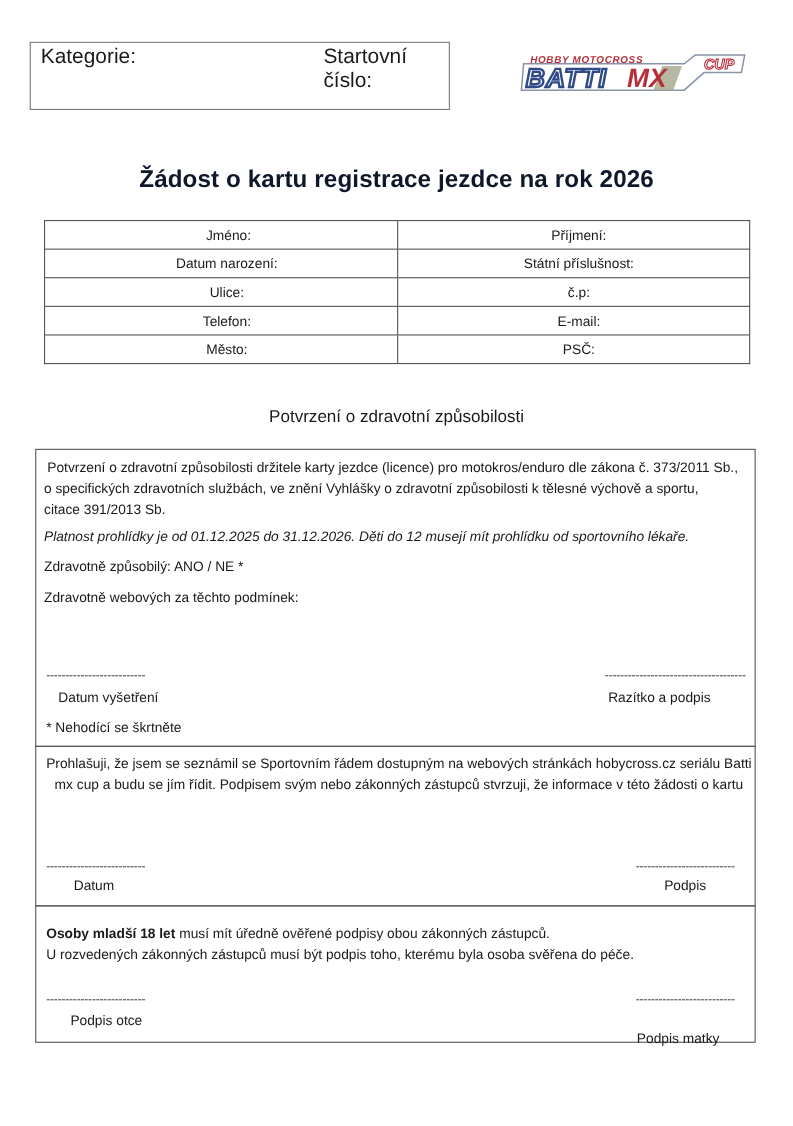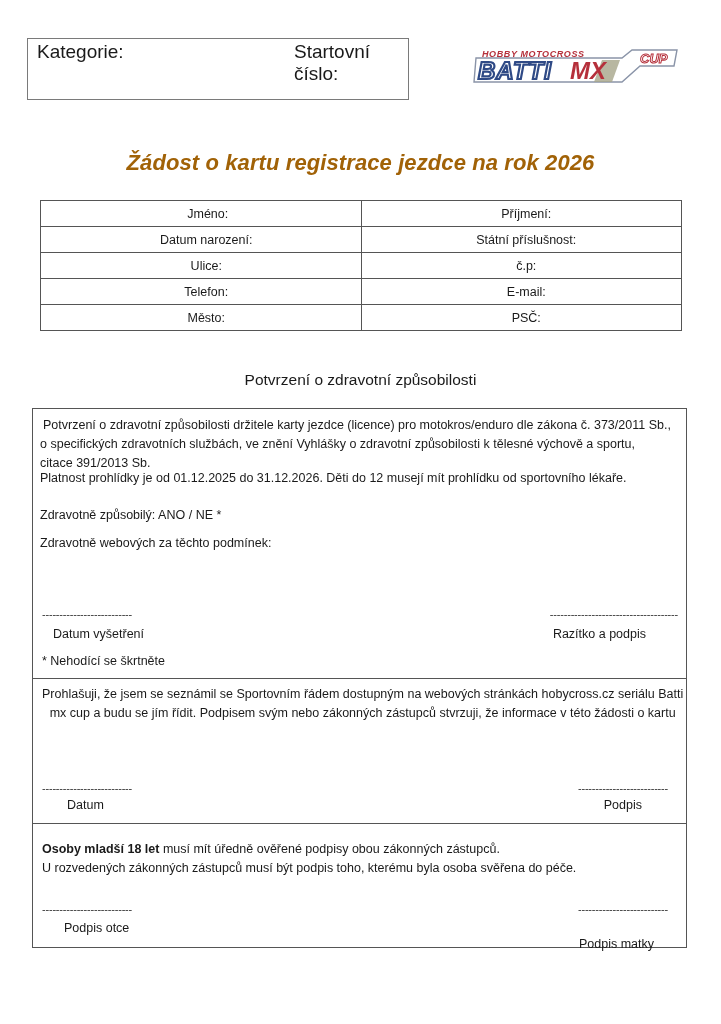--- a/index.html
+++ b/index.html
@@ -3,21 +3,21 @@
 <meta charset="utf-8">
 <style>
   html, body { margin:0; padding:0; background:#ffffff; }
   body { width:721px; height:1024px; position:relative; overflow:hidden;
          font-family:"Liberation Sans", sans-serif; color:#1a1a1a; }
   .abs { position:absolute; }
   .top-box { left:27px; top:38px; width:382px; height:62px; border:1px solid #7a7a7a; box-sizing:border-box; }
   .top-box .lbl { position:absolute; top:2px; font-size:19px; }
   .logo { left:472px; top:40px; width:210px; height:50px; }
   .title { left:0; width:721px; top:150px; text-align:center; font-size:22px; font-weight:bold;
-           color:#a16207; letter-spacing:0.1px;font-style:italic; }
+           color:#0f172a; letter-spacing:0.1px; }
   table.reg { position:absolute; left:40px; top:200px; width:642px; border-collapse:collapse;text-align:center; }
   table.reg td { border:1px solid #555; height:25px; padding:0 0 0 11px; font-size:12.5px; vertical-align:middle; width:50%; }
   table.reg td.r { padding-left:10px; }
   .subtitle { left:0; width:721px; top:371px; text-align:center; font-size:15.5px; }
   .sec { position:absolute; left:32px; width:655px; border:1px solid #555; box-sizing:border-box; }
   .sec1 { top:408px; height:271px; }
   .sec2 { top:678px; height:146px;text-align:center; }
   .sec3 { top:823px; height:125px; }
   .txt { position:absolute; font-size:12.5px; line-height:19px; }
   .dash { position:absolute; font-size:11px; letter-spacing:-0.2px; color:#333; }
@@ -68,21 +68,21 @@
   </table>
 
 <div class="abs subtitle">Potvrzení o zdravotní způsobilosti</div>
 
 <div class="sec sec1">
   <div class="txt" style="left:7px; top:7px;">
     <div style="padding-left:3px">Potvrzení o zdravotní způsobilosti držitele karty jezdce (licence) pro motokros/enduro dle zákona č. 373/2011 Sb.,</div>
     <div>o specifických zdravotních službách, ve znění Vyhlášky o zdravotní způsobilosti k tělesné výchově a sportu,</div>
     <div>citace 391/2013 Sb.</div>
   </div>
-  <div class="txt" style="left:7px; top:60px;">Platnost prohlídky je od 01.12.2025 do 31.12.2026. Děti do 12 musejí mít prohlídku od sportovního lékaře.</div>
+  <div class="txt" style="left:7px; top:70px;font-style:italic;">Platnost prohlídky je od 01.12.2025 do 31.12.2026. Děti do 12 musejí mít prohlídku od sportovního lékaře.</div>
   <div class="txt" style="left:7px; top:97px;">Zdravotně způsobilý: ANO / NE *</div>
   <div class="txt" style="left:7px; top:125px;">Zdravotně webových za těchto podmínek:</div>
   <div class="dash" style="left:9px; top:199px;">--------------------------</div>
   <div class="dash" style="right:8px; top:199px;">-------------------------------------</div>
   <div class="txt" style="left:20px; top:216px;">Datum vyšetření</div>
   <div class="txt" style="right:40px; top:216px;">Razítko a podpis</div>
   <div class="txt" style="left:9px; top:243px;">* Nehodící se škrtněte</div>
 </div>
 
 <div class="sec sec2">

